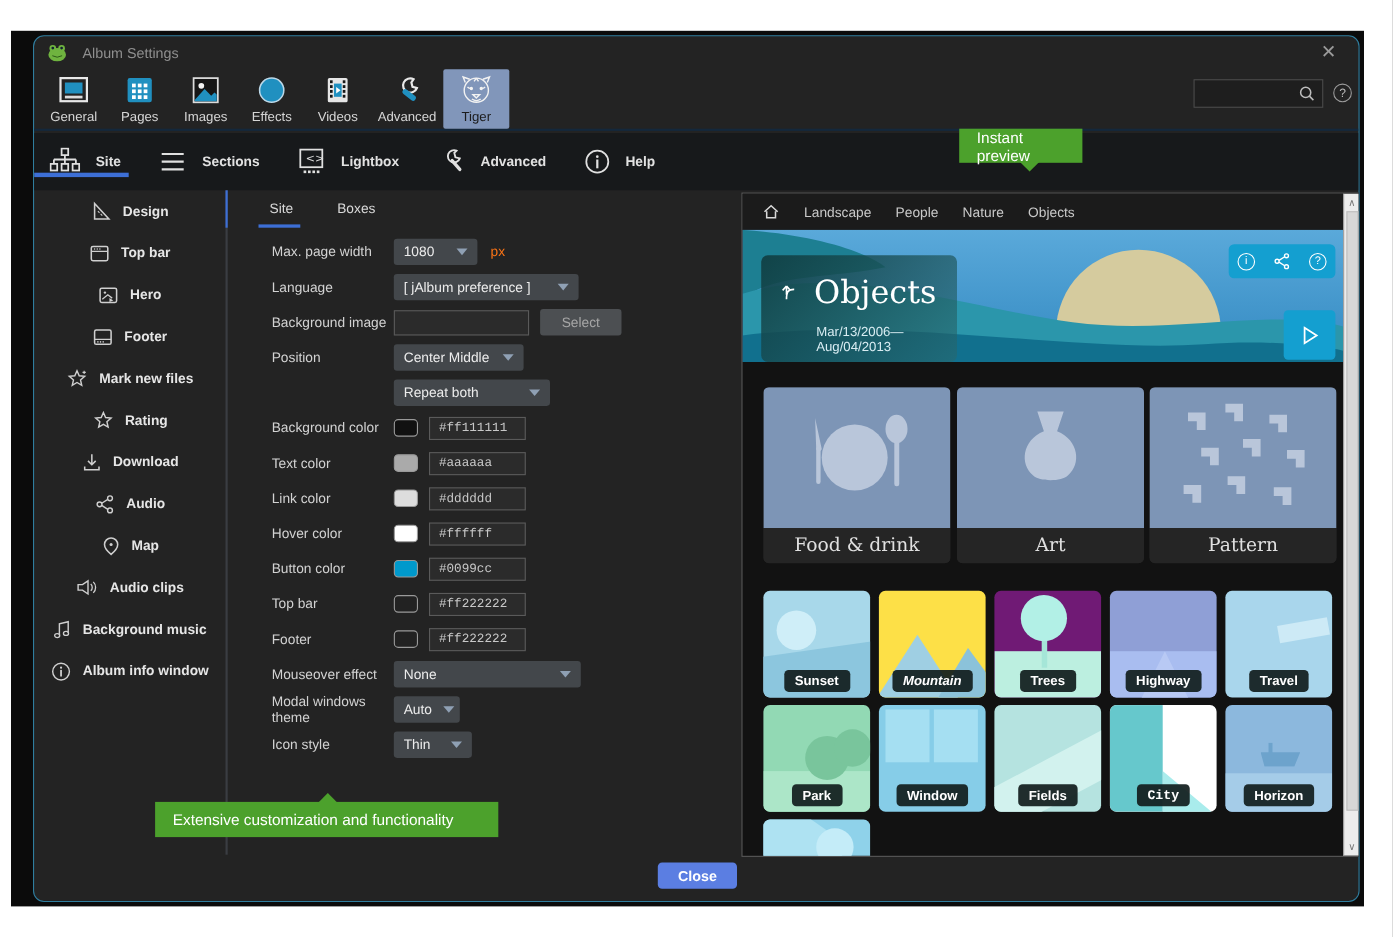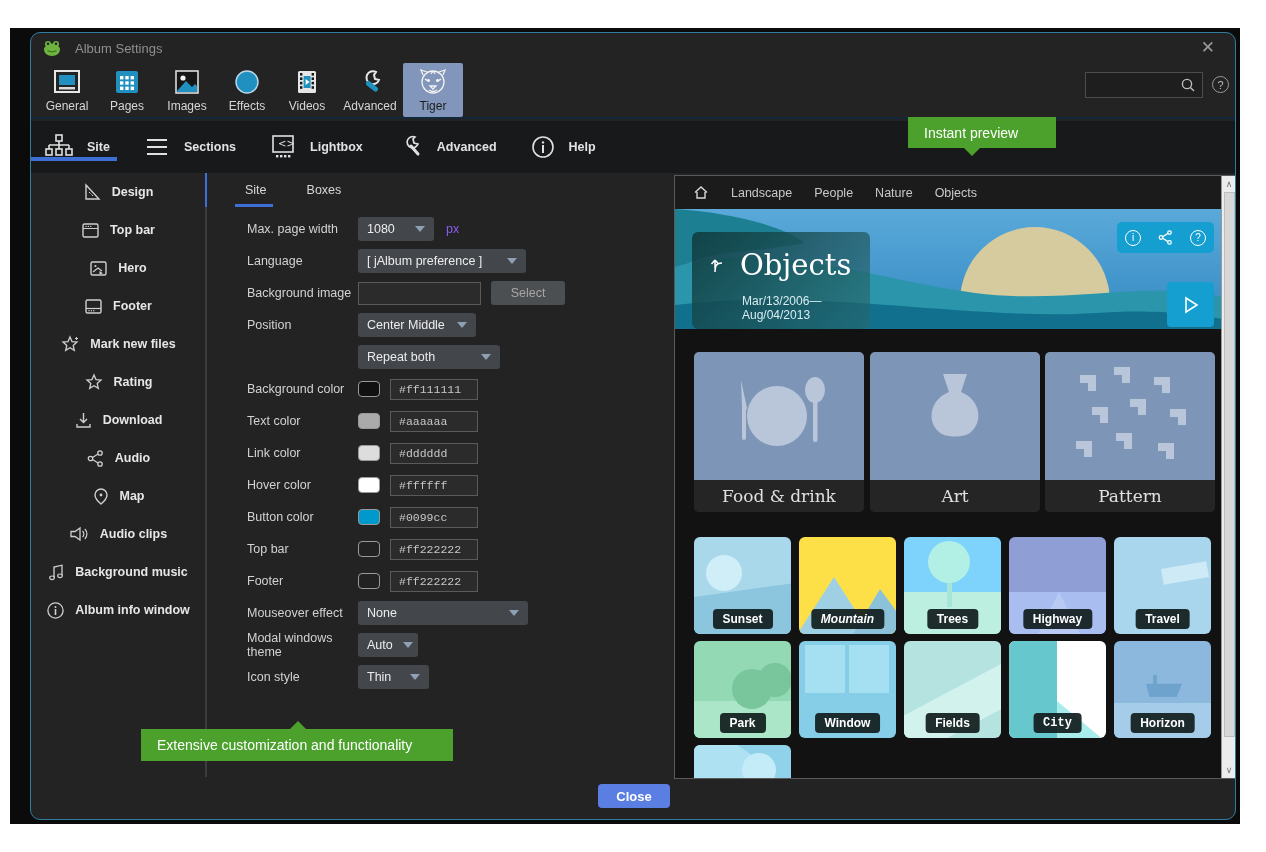--- a/index.html
+++ b/index.html
@@ -26,21 +26,21 @@
   .help-circ { position:absolute; right:6px; top:13px; width:17px; height:17px; border:1.4px solid #9a9a9a; border-radius:50%; color:#bbb; font-size:11px; display:flex; align-items:center; justify-content:center; }
 
   
   .skinnav { position:absolute; left:0; top:88px; width:100%; height:52px; background:#17191b; display:flex; align-items:center; }
   .sn-item { display:flex; align-items:center; gap:14px; margin-right:34px; }
   .sn-item .lb { font-size:12.5px; font-weight:bold; color:#e2e2e2; }
   .sn-underline { position:absolute; left:0; top:124px; width:86px; height:4px; background:#3d6fd6; }
 
   
   .callout { position:absolute; background:#4ca12c; color:#fff; font-size:14px; display:flex; align-items:center; padding:0 16px; z-index:40; }
-  .co-instant { left:877px; top:84px; width:148px; height:31px; }
+  .co-instant { left:841px; top:84px; width:112px; height:31px; }
   .co-instant .arrow { position:absolute; left:55px; bottom:-8px; width:0; height:0; border-left:9px solid transparent; border-right:9px solid transparent; border-top:9px solid #4ca12c; }
   .co-custom { left:110px; top:696px; width:312px; height:32px; }
   .co-custom .arrow { position:absolute; left:148px; top:-8px; width:0; height:0; border-left:9px solid transparent; border-right:9px solid transparent; border-bottom:9px solid #4ca12c; }
 
   
   .content { position:absolute; left:0; top:140px; width:100%; height:604px; }
   .sidebar { position:absolute; left:0; top:0; width:174px; height:100%; }
   .sb-item { height:38px; display:flex; align-items:center; justify-content:center; gap:10px; }
   .sb-item .lb { font-size:12.5px; font-weight:bold; color:#e6e6e6; }
   .divider { position:absolute; left:174px; top:0; width:2px; height:100%; background:#3a3d42; }
@@ -50,21 +50,21 @@
   .formpanel { position:absolute; left:176px; top:0; width:466px; height:100%; }
   .tabsrow { position:absolute; left:0; top:0; width:100%; height:34px; display:flex; align-items:center; }
   .tab { font-size:12.5px; color:#d8d8d8; margin-left:40px; }
   .tab.first { margin-left:38px; }
   .tab-underline { position:absolute; left:28px; top:31px; width:38px; height:3px; background:#3d6fd6; }
   .frows { position:absolute; left:0; top:40px; width:100%; }
   .frow { height:32px; display:flex; align-items:center; }
   .flabel { width:151px; padding-left:40px; font-size:12.5px; color:#d2d2d2; }
   .dd { background:#43474b; border-radius:3px; height:24px; display:flex; align-items:center; justify-content:space-between; padding:0 9px; color:#ececec; font-size:12.5px; }
   .caret { width:0; height:0; border-left:5px solid transparent; border-right:5px solid transparent; border-top:6px solid #8fa0b4; margin-left:10px; }
-  .suffix { font-size:12.5px; color:#8b5cf6; margin-left:12px;text-align:right; }
+  .suffix { font-size:12.5px; color:#f97316; margin-left:12px;text-align:right; }
   .txtin { background:#2b2b2b; border:1px solid #5a5a5a; height:23px; width:123px; }
   .btn-select { background:#4c4f52; border-radius:3px; color:#a6a6a6; font-size:12.5px; height:24px; width:74px; display:flex; align-items:center; justify-content:center; margin-left:10px; }
   .swatch { width:22px; height:16px; border-radius:4px; border:1px solid #9a9a9a; }
   .hexin { background:#2b2b2b; border:1px solid #5a5a5a; height:21px; width:88px; margin-left:10px; display:flex; align-items:center; padding-left:8px; color:#c8c8c8; font-family:"Liberation Mono","DejaVu Sans Mono",monospace; font-size:11.5px; }
 
   
   .preview { position:absolute; left:643px; top:2px; width:563px; height:604px; border:1px solid #5a5a5a; background:#121212; overflow:hidden; }
   .pv-inner { position:absolute; left:0; top:0; width:547px; height:100%; overflow:hidden; }
   .pv-nav { position:absolute; left:0; top:0; width:100%; height:33px; background:#1b1b1b; display:flex; align-items:center; gap:22px; padding-left:18px; }
   .pv-link { color:#c9c9c9; font-size:12.5px; }
@@ -88,21 +88,21 @@
   .badge { position:absolute; bottom:5px; left:50%; transform:translateX(-50%); background:rgba(18,30,30,.93); border-radius:4px; padding:3px 10px; color:#fff; font-size:12px; font-weight:bold; white-space:nowrap; }
   .shape { position:absolute; }
 
   
   .t-sunset { background:#a8d8ea; }
   .t-sunset .s1 { left:12px; top:18px; width:36px; height:36px; border-radius:50%; background:#cfeef8; }
   .t-sunset .s2 { left:-20px; top:52px; width:160px; height:80px; background:#8cc6de; transform:rotate(-8deg); }
   .t-mountain { background:#fde047;font-style:italic; }
   .t-mountain .s1 { left:-10px; top:40px; width:90px; height:70px; background:#9fcfe3; clip-path:polygon(0 100%,50% 0,100% 100%); }
   .t-mountain .s2 { left:45px; top:52px; width:80px; height:60px; background:#8bc2da; clip-path:polygon(0 100%,45% 0,100% 100%); }
-  .t-trees { background:#7dd3fc;text-decoration:underline; }
+  .t-trees { background:#701a75;text-decoration:underline; }
   .t-trees .s1 { left:0; top:55px; width:100%; height:45px; background:#bcefe0; }
   .t-trees .s2 { left:24px; top:4px; width:42px; height:42px; border-radius:50%; background:#b2f0e6; }
   .t-trees .s3 { left:43px; top:40px; width:5px; height:30px; background:#a5e6d8; }
   .t-highway { background:#8f9fd6; }
   .t-highway .s1 { left:0; top:55px; width:100%; height:45px; background:#a9bdf0; }
   .t-highway .s2 { left:28px; top:55px; width:44px; height:44px; background:#b8c9f4; clip-path:polygon(50% 0,0 100%,100% 100%); }
   .t-travel { background:#a9d6ec; }
   .t-travel .s1 { left:48px; top:28px; width:46px; height:16px; background:#cdeaf6; transform:rotate(-10deg); }
   .t-park { background:#92d9b4; }
   .t-park .s1 { left:0; top:60px; width:100%; height:40px; background:#ace6c8; }

